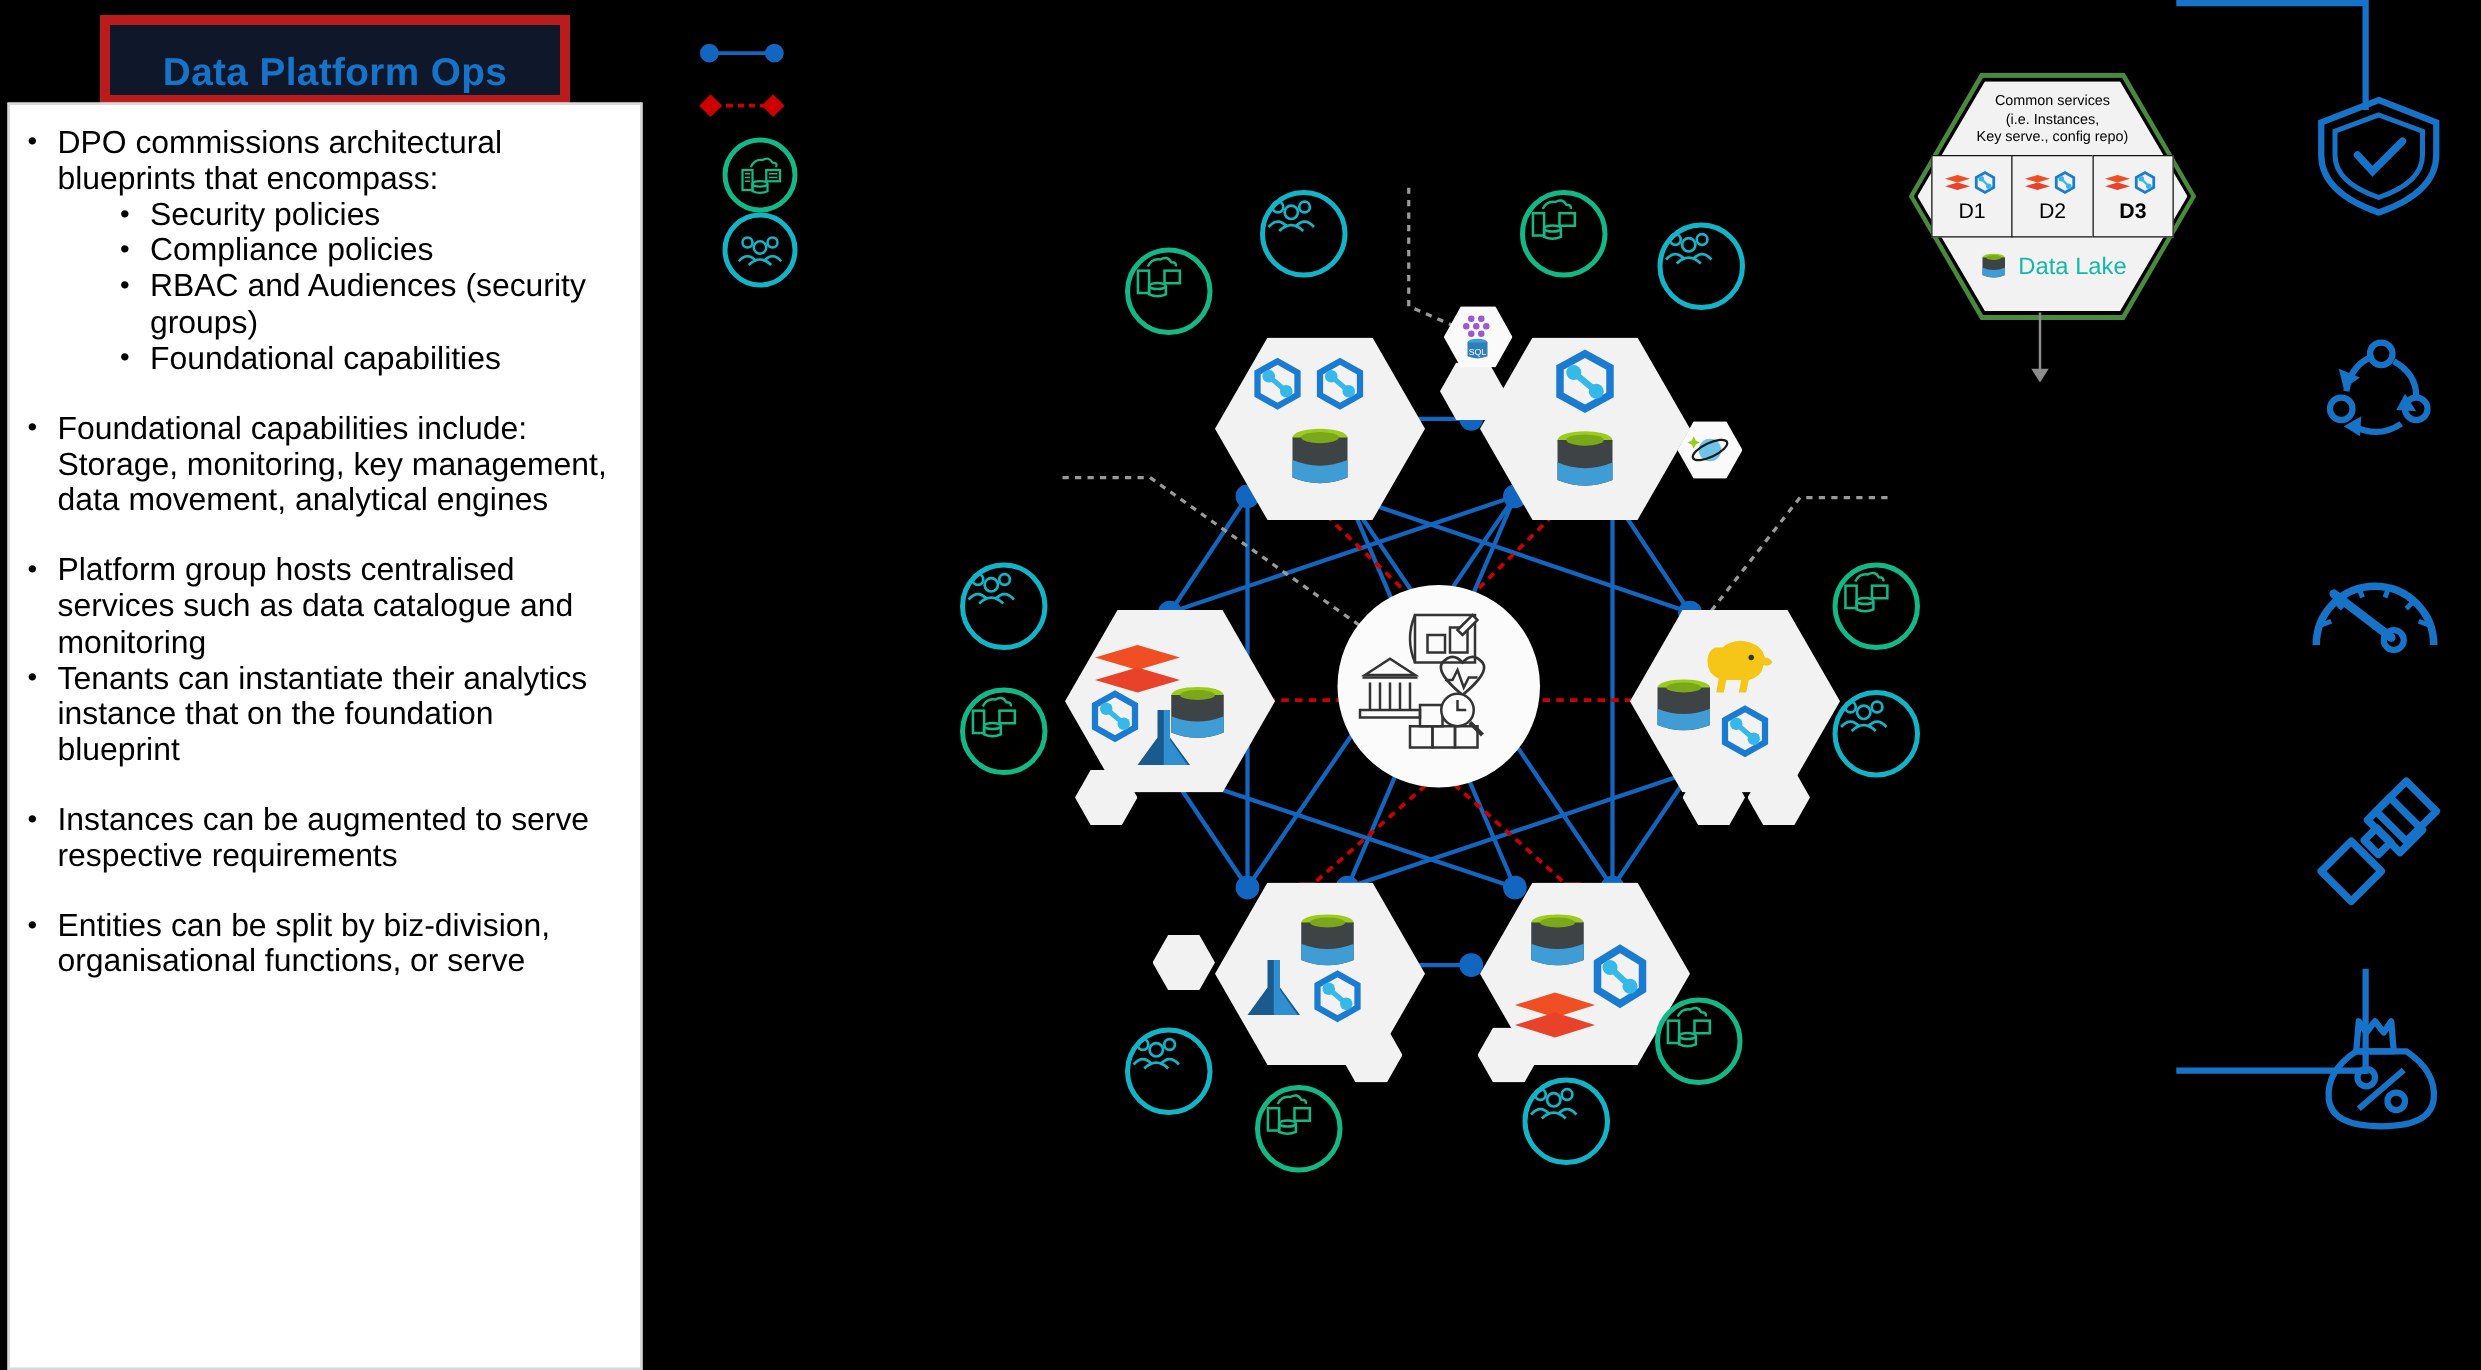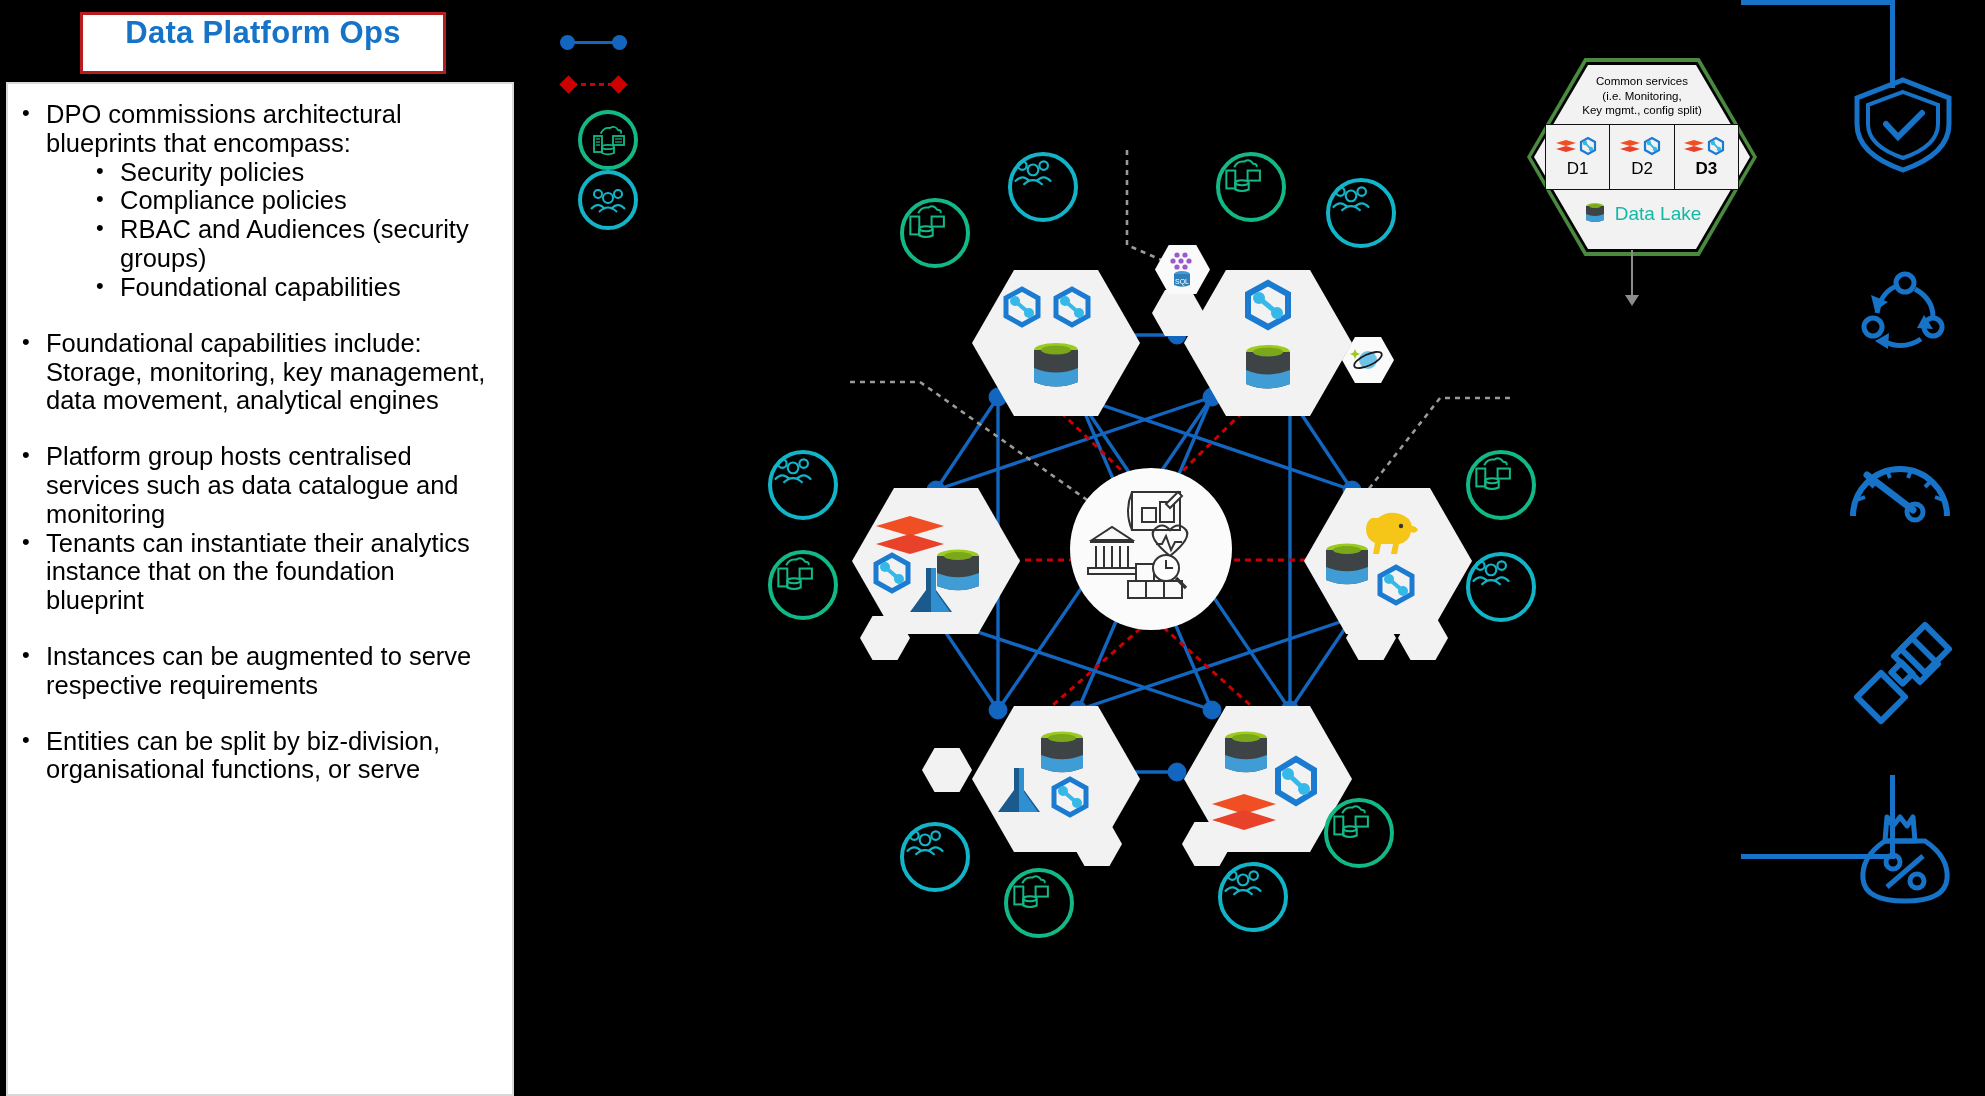--- a/index.html
+++ b/index.html
@@ -2,21 +2,21 @@
 <html><head>
 <meta charset="utf-8">
 <style>
   html,body{margin:0;padding:0;background:#000;}
   body{width:1985px;height:1096px;position:relative;overflow:hidden;
        font-family:"Liberation Sans",sans-serif;color:#fff;}
 
   
   #left-panel{position:absolute;left:0;top:0;width:514px;height:1096px;}
   #title-box{position:absolute;left:80px;top:12px;width:360px;height:56px;
-     border:3px solid #b91c1c;background:#ffffff;display:flex;align-items:flex-start;justify-content:center;}
+     border:8px solid #b91c1c;background:#0f172a;display:flex;align-items:flex-end;justify-content:center;}
   #title-box span{color:#1673c8;font-size:31px;font-weight:bold;letter-spacing:.3px;}
   #bullets-card{position:absolute;left:6px;top:82px;width:508px;height:1014px;
      background:#ffffff;color:#000;border:2px solid #d8d8d8;box-sizing:border-box;
      padding:16px 18px 0 14px;overflow:hidden;}
   .b1{display:flex;font-size:25.5px;line-height:1.13;margin:0 0 0 0;color:#000;}
   .b1 .dot{width:24px;flex:0 0 24px;text-align:left;font-size:22px;line-height:1.2;}
   .b1 .txt{flex:1;}
   .b2{display:flex;font-size:25.5px;line-height:1.13;margin-left:74px;color:#000;}
   .b2 .dot{width:24px;flex:0 0 24px;font-size:22px;line-height:1.2;}
   .gap{height:27px;}
@@ -546,22 +546,22 @@
   </div>
 </div>
 
 <div id="common-hex">
   <div class="outer"></div>
   <div class="inner"></div>
   <div class="plate"></div>
 
   <div id="cs-title">
     <div>Common services</div>
-    <div>(i.e. Monitoring,</div>
-    <div>Key mgmt., config split)</div>
+    <div>(i.e. Instances,</div>
+    <div>Key serve., config repo)</div>
   </div>
 
   <div id="cs-cells">
     <div class="cs-cell">
       <svg width="46" height="22" viewBox="0 0 46 22">
         <g>
           <polygon points="11,4 21,7 11,10 1,7" fill="#f04e23"></polygon>
           <polygon points="11,10 21,13 11,16 1,13" fill="#e8422a"></polygon>
         </g>
         <g>

